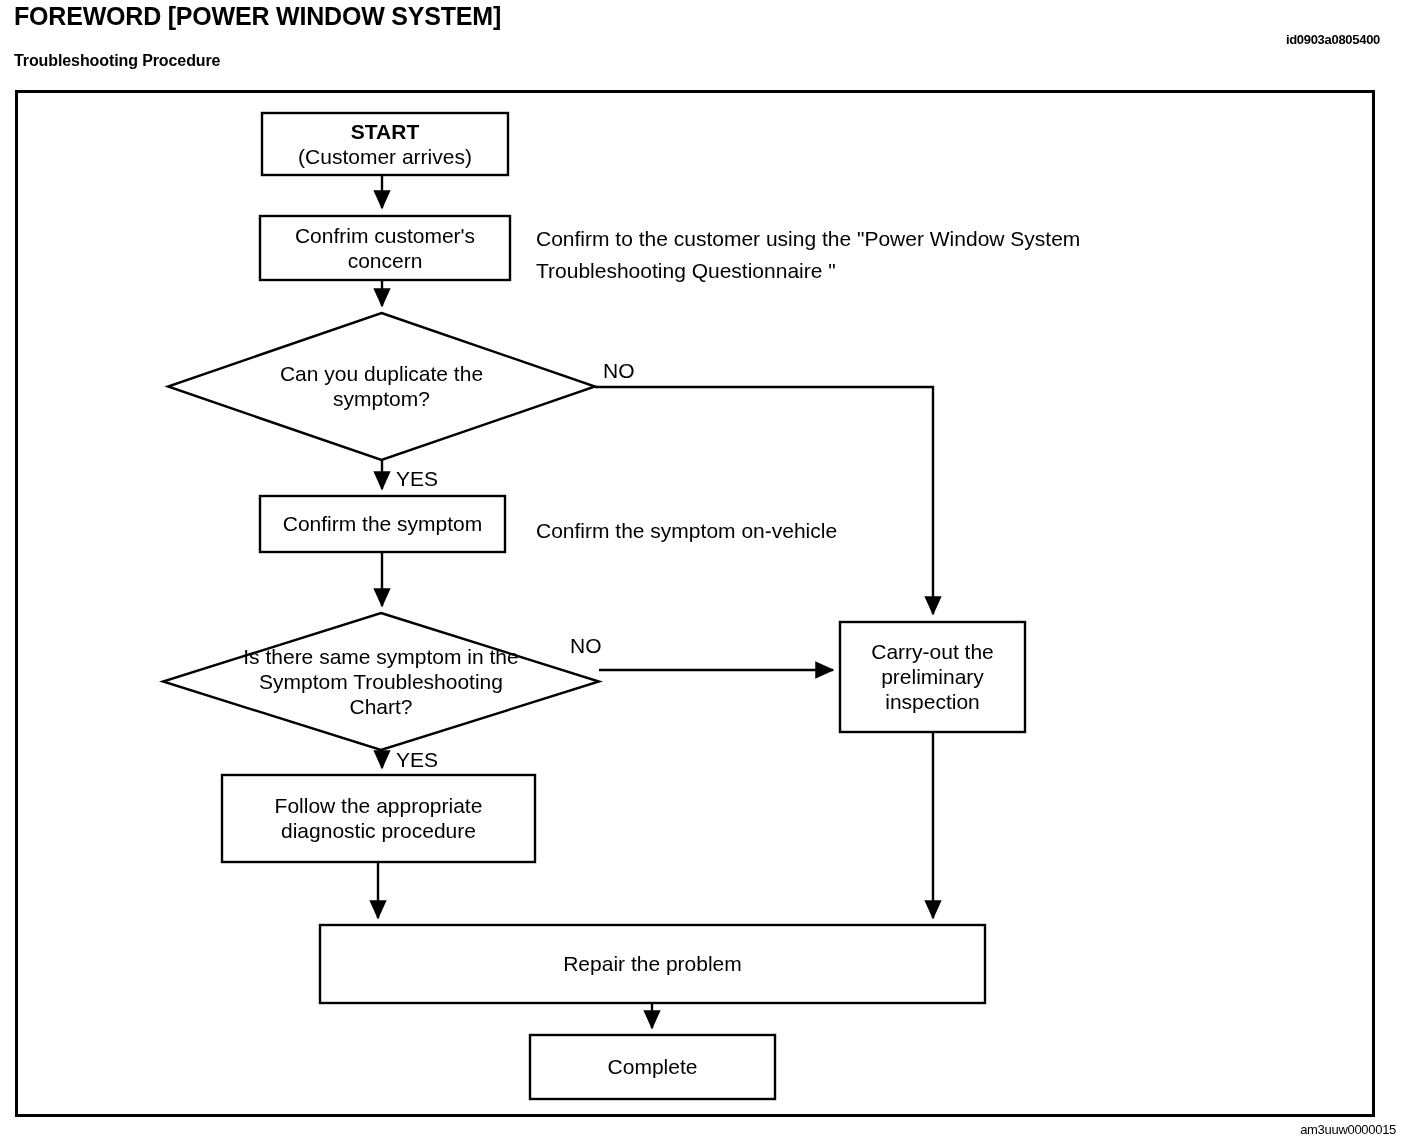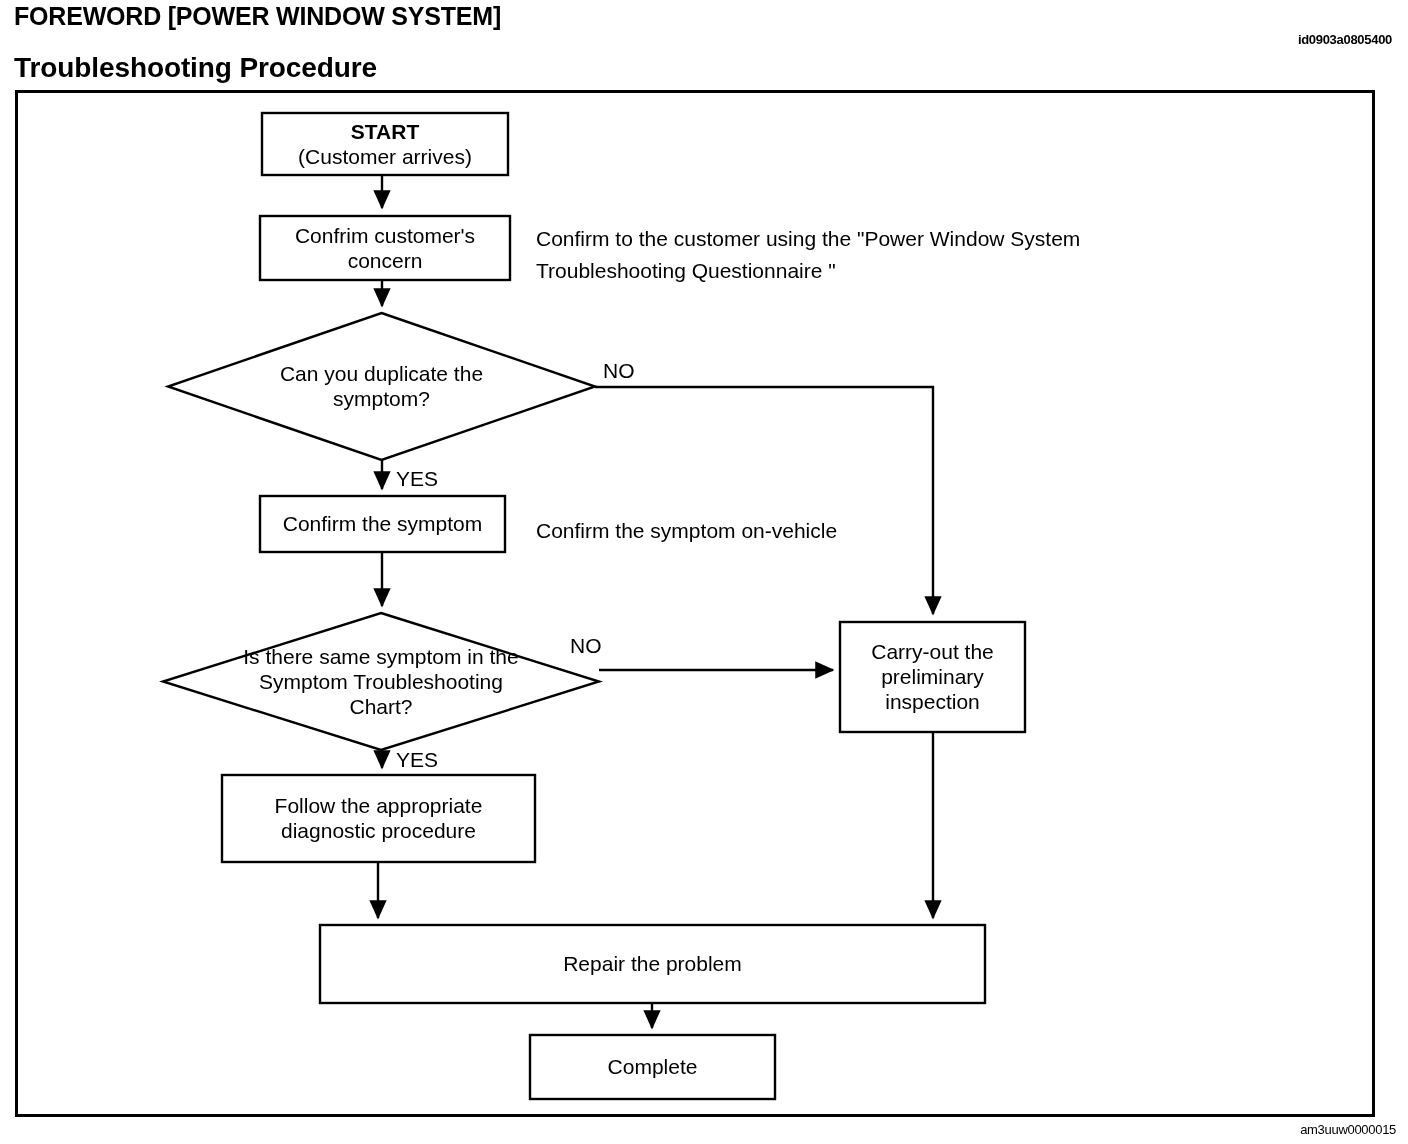--- a/index.html
+++ b/index.html
@@ -28,28 +28,28 @@
     top: 2px;
     font-size: 25px;
     font-weight: bold;
     letter-spacing: -0.2px;
     white-space: nowrap;
   }
   .doc-subtitle {
     position: absolute;
     left: 14px;
     top: 52px;
-    font-size: 28px;
+    font-size: 16px;
     font-weight: bold;
     letter-spacing: -0.1px;
     white-space: nowrap;
   }
   .code-top {
     position: absolute;
-    right: 16px;
+    right: 28px;
     top: 32px;
     font-size: 13px;
     font-weight: bold;
     letter-spacing: -0.3px;
     white-space: nowrap;
   }
   .code-bottom {
     position: absolute;
     right: 12px;
     top: 1122px;

